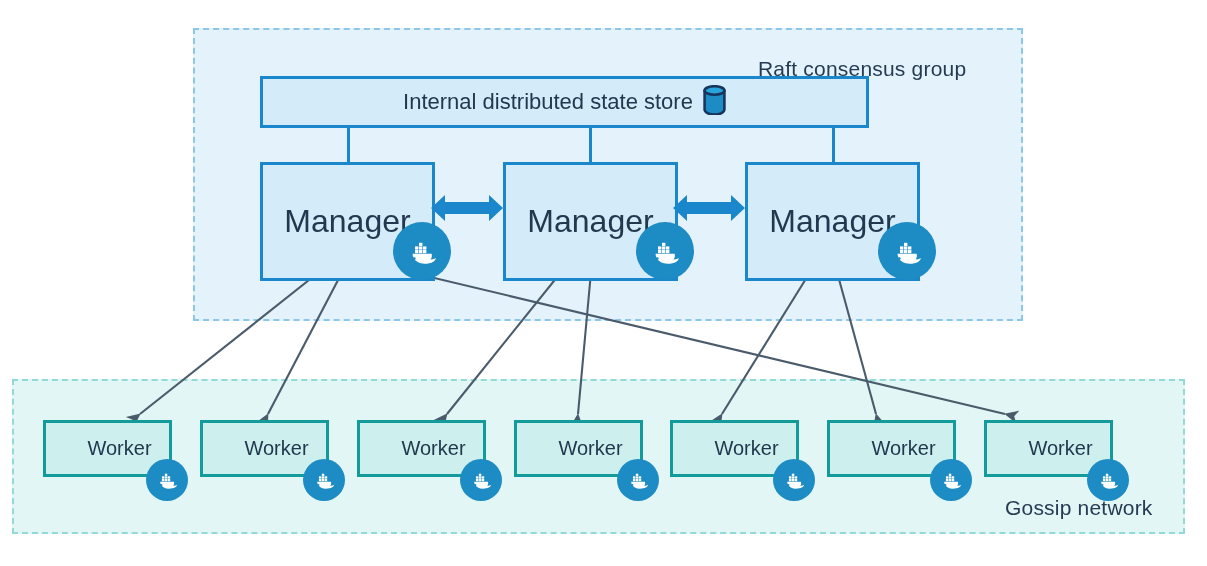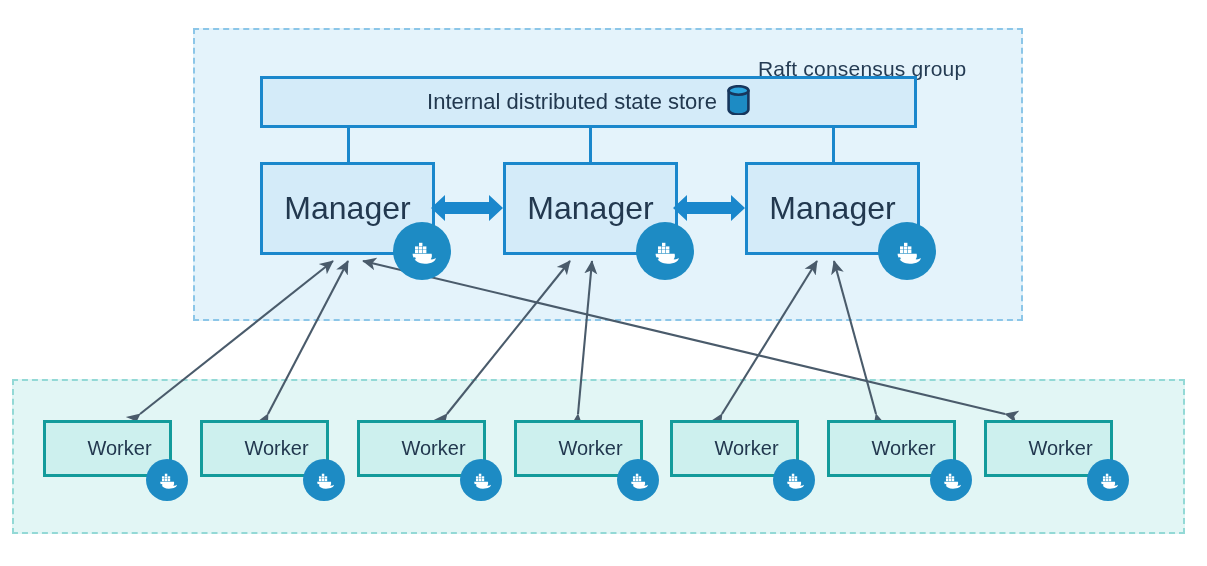--- a/index.html
+++ b/index.html
@@ -53,21 +53,21 @@
   }
   .label-gossip {
     left: 1005px;
     top: 496px;
   }
   
   .state-store {
     position: absolute;
     left: 260px;
     top: 76px;
-    width: 657px;
+    width: 609px;
     height: 52px;
     box-sizing: border-box;
     background: #d4ebf9;
     border: 3px solid #1a87cc;
     display: flex;
     align-items: center;
     justify-content: center;
     gap: 10px;
   }
   .state-store-text {
@@ -79,21 +79,21 @@
   .vline {
     position: absolute;
     width: 3px;
     background: #1a87cc;
   }
   
   .manager {
     position: absolute;
     top: 162px;
     width: 175px;
-    height: 93px;
+    height: 119px;
     box-sizing: border-box;
     background: #d4ebf9;
     border: 3px solid #1a87cc;
     display: flex;
     align-items: center;
     justify-content: center;
   }
   .manager-text {
     color: #22384f;
     font-size: 32px;
@@ -155,20 +155,21 @@
 </style>
 </head>
 <body>
 
 <div id="canvas">
 
   <div class="group group-raft"></div>
   <div class="group group-gossip"></div>
 
   <div class="group-label label-raft">Raft consensus group</div>
+  <div class="group-label label-gossip">Gossip network</div>
 
   <svg class="svg-layer under" viewBox="0 0 1207 566" xmlns="http://www.w3.org/2000/svg">
     <defs>
       <marker id="ahead" markerWidth="7" markerHeight="7" refX="6.2" refY="3.5" orient="auto" markerUnits="strokeWidth">
         <path d="M0,0.4 L6.6,3.5 L0,6.6 L1.7,3.5 Z" fill="#4a5b6b"></path>
       </marker>
     </defs>
     <g stroke="#4a5b6b" stroke-width="2.1" fill="none" marker-start="url(#ahead)" marker-end="url(#ahead)">
 
       <line x1="140" y1="414" x2="333" y2="261"></line>

